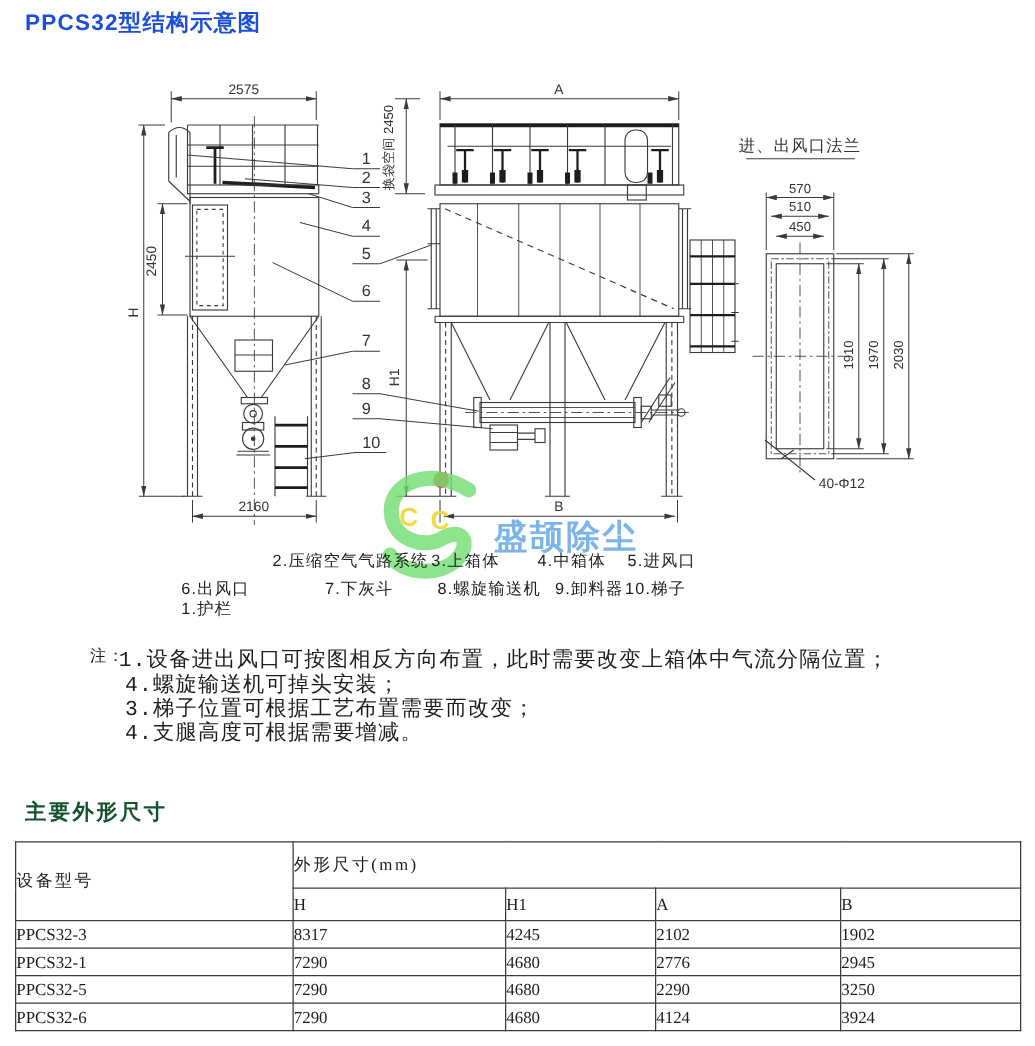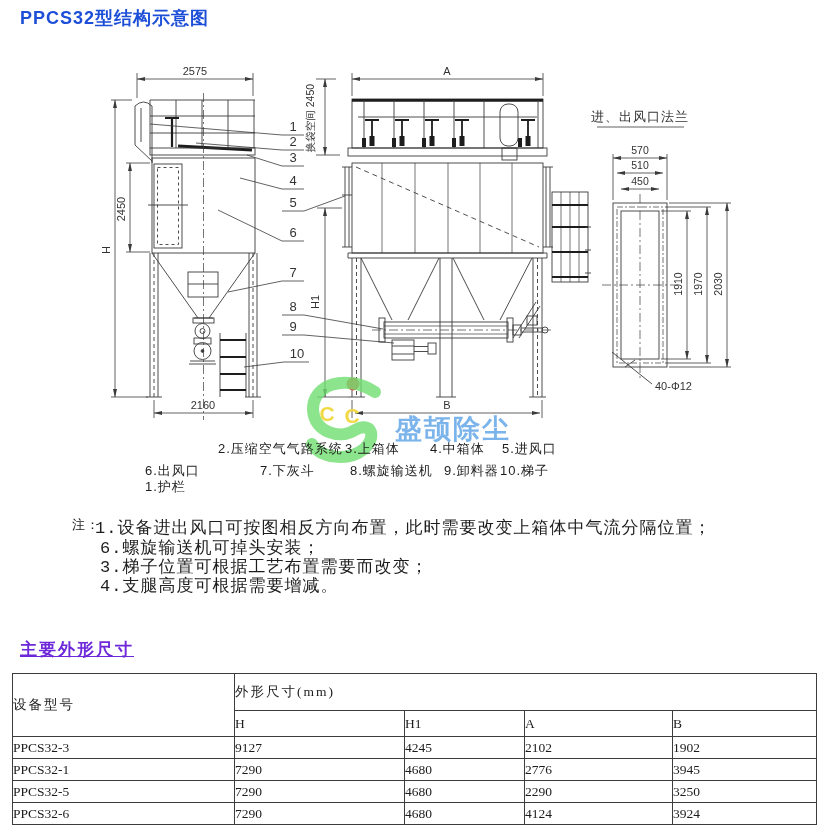--- a/index.html
+++ b/index.html
@@ -1,21 +1,21 @@
 <!DOCTYPE html>
 <html><head>
 <meta charset="utf-8">
 <style>
   html,body{margin:0;padding:0;background:#e8e8e8;}
   .page{position:relative;width:828px;height:837px;background:#ffffff;overflow:hidden;
         font-family:"Liberation Sans","DejaVu Sans",sans-serif;color:#222;}
   .doc-title{position:absolute;left:20px;top:6px;font-size:18px;font-weight:bold;
              letter-spacing:1px;color:#1d4ed8;margin:0;}
   .section-title{position:absolute;left:20px;top:638px;font-size:17px;font-weight:bold;
-             letter-spacing:2px;color:#6d28d9;margin:0;text-decoration:underline;}
+             letter-spacing:2px;color:#14532d;margin:0;}
   svg.drawing{position:absolute;left:0;top:0;pointer-events:none;}
   svg text{font-family:"Liberation Sans","DejaVu Sans",sans-serif;fill:#333;}
   .dimtxt{font-size:11px;}
   .dimtxt-s{font-size:10.5px;}
   .callout-num{font-size:13px;}
   .flange-ttl{font-size:13px;letter-spacing:1px;}
   .wm-blue{font-size:27px;font-weight:bold;letter-spacing:2px;fill:#5ba2e6;opacity:.8;}
   .wm-c{font-size:21px;font-weight:bold;fill:#f0d83c;opacity:.95;}
   .parts-item{position:absolute;font-size:13px;letter-spacing:1px;color:#1d1d1d;white-space:nowrap;}
   .note-prefix{position:absolute;left:72px;top:516px;font-size:13px;letter-spacing:1px;color:#1d1d1d;}
@@ -259,21 +259,21 @@
     <span class="parts-item" style="left:145px;top:462px;">6.出风口</span>
     <span class="parts-item" style="left:218px;top:462px;margin-left:42px;">7.下灰斗</span>
     <span class="parts-item" style="left:350px;top:462px;">8.螺旋输送机</span>
     <span class="parts-item" style="left:444px;top:462px;">9.卸料器</span>
     <span class="parts-item" style="left:500px;top:462px;">10.梯子</span>
   </div>
 
   <div>
     <span class="note-prefix">注：</span>
     <span class="note-line" style="left:95px;top:516px;">1.设备进出风口可按图相反方向布置，此时需要改变上箱体中气流分隔位置；</span>
-    <span class="note-line" style="left:100px;top:536px;">6.螺旋输送机可掉头安装；</span>
+    <span class="note-line" style="left:100px;top:536px;">4.螺旋输送机可掉头安装；</span>
     <span class="note-line" style="left:100px;top:555px;">3.梯子位置可根据工艺布置需要而改变；</span>
     <span class="note-line" style="left:100px;top:574px;">4.支腿高度可根据需要增减。</span>
   </div>
 
   <h2 class="section-title">主要外形尺寸</h2>
 
   <table class="dims">
     <colgroup>
       <col style="width:222px">
         <col style="width:170px">
@@ -287,31 +287,31 @@
         <td colspan="4">外形尺寸(mm)</td>
       </tr>
       <tr class="hdr2">
         <td>H</td>
         <td>H1</td>
         <td>A</td>
         <td>B</td>
       </tr>
       <tr class="datarow">
         <td>PPCS32-3</td>
-        <td>9127</td>
+        <td>8317</td>
         <td>4245</td>
         <td>2102</td>
         <td>1902</td>
       </tr>
       <tr class="datarow">
         <td>PPCS32-1</td>
         <td>7290</td>
         <td>4680</td>
         <td>2776</td>
-        <td>3945</td>
+        <td>2945</td>
       </tr>
       <tr class="datarow">
         <td>PPCS32-5</td>
         <td>7290</td>
         <td>4680</td>
         <td>2290</td>
         <td>3250</td>
       </tr>
       <tr class="datarow">
         <td>PPCS32-6</td>

